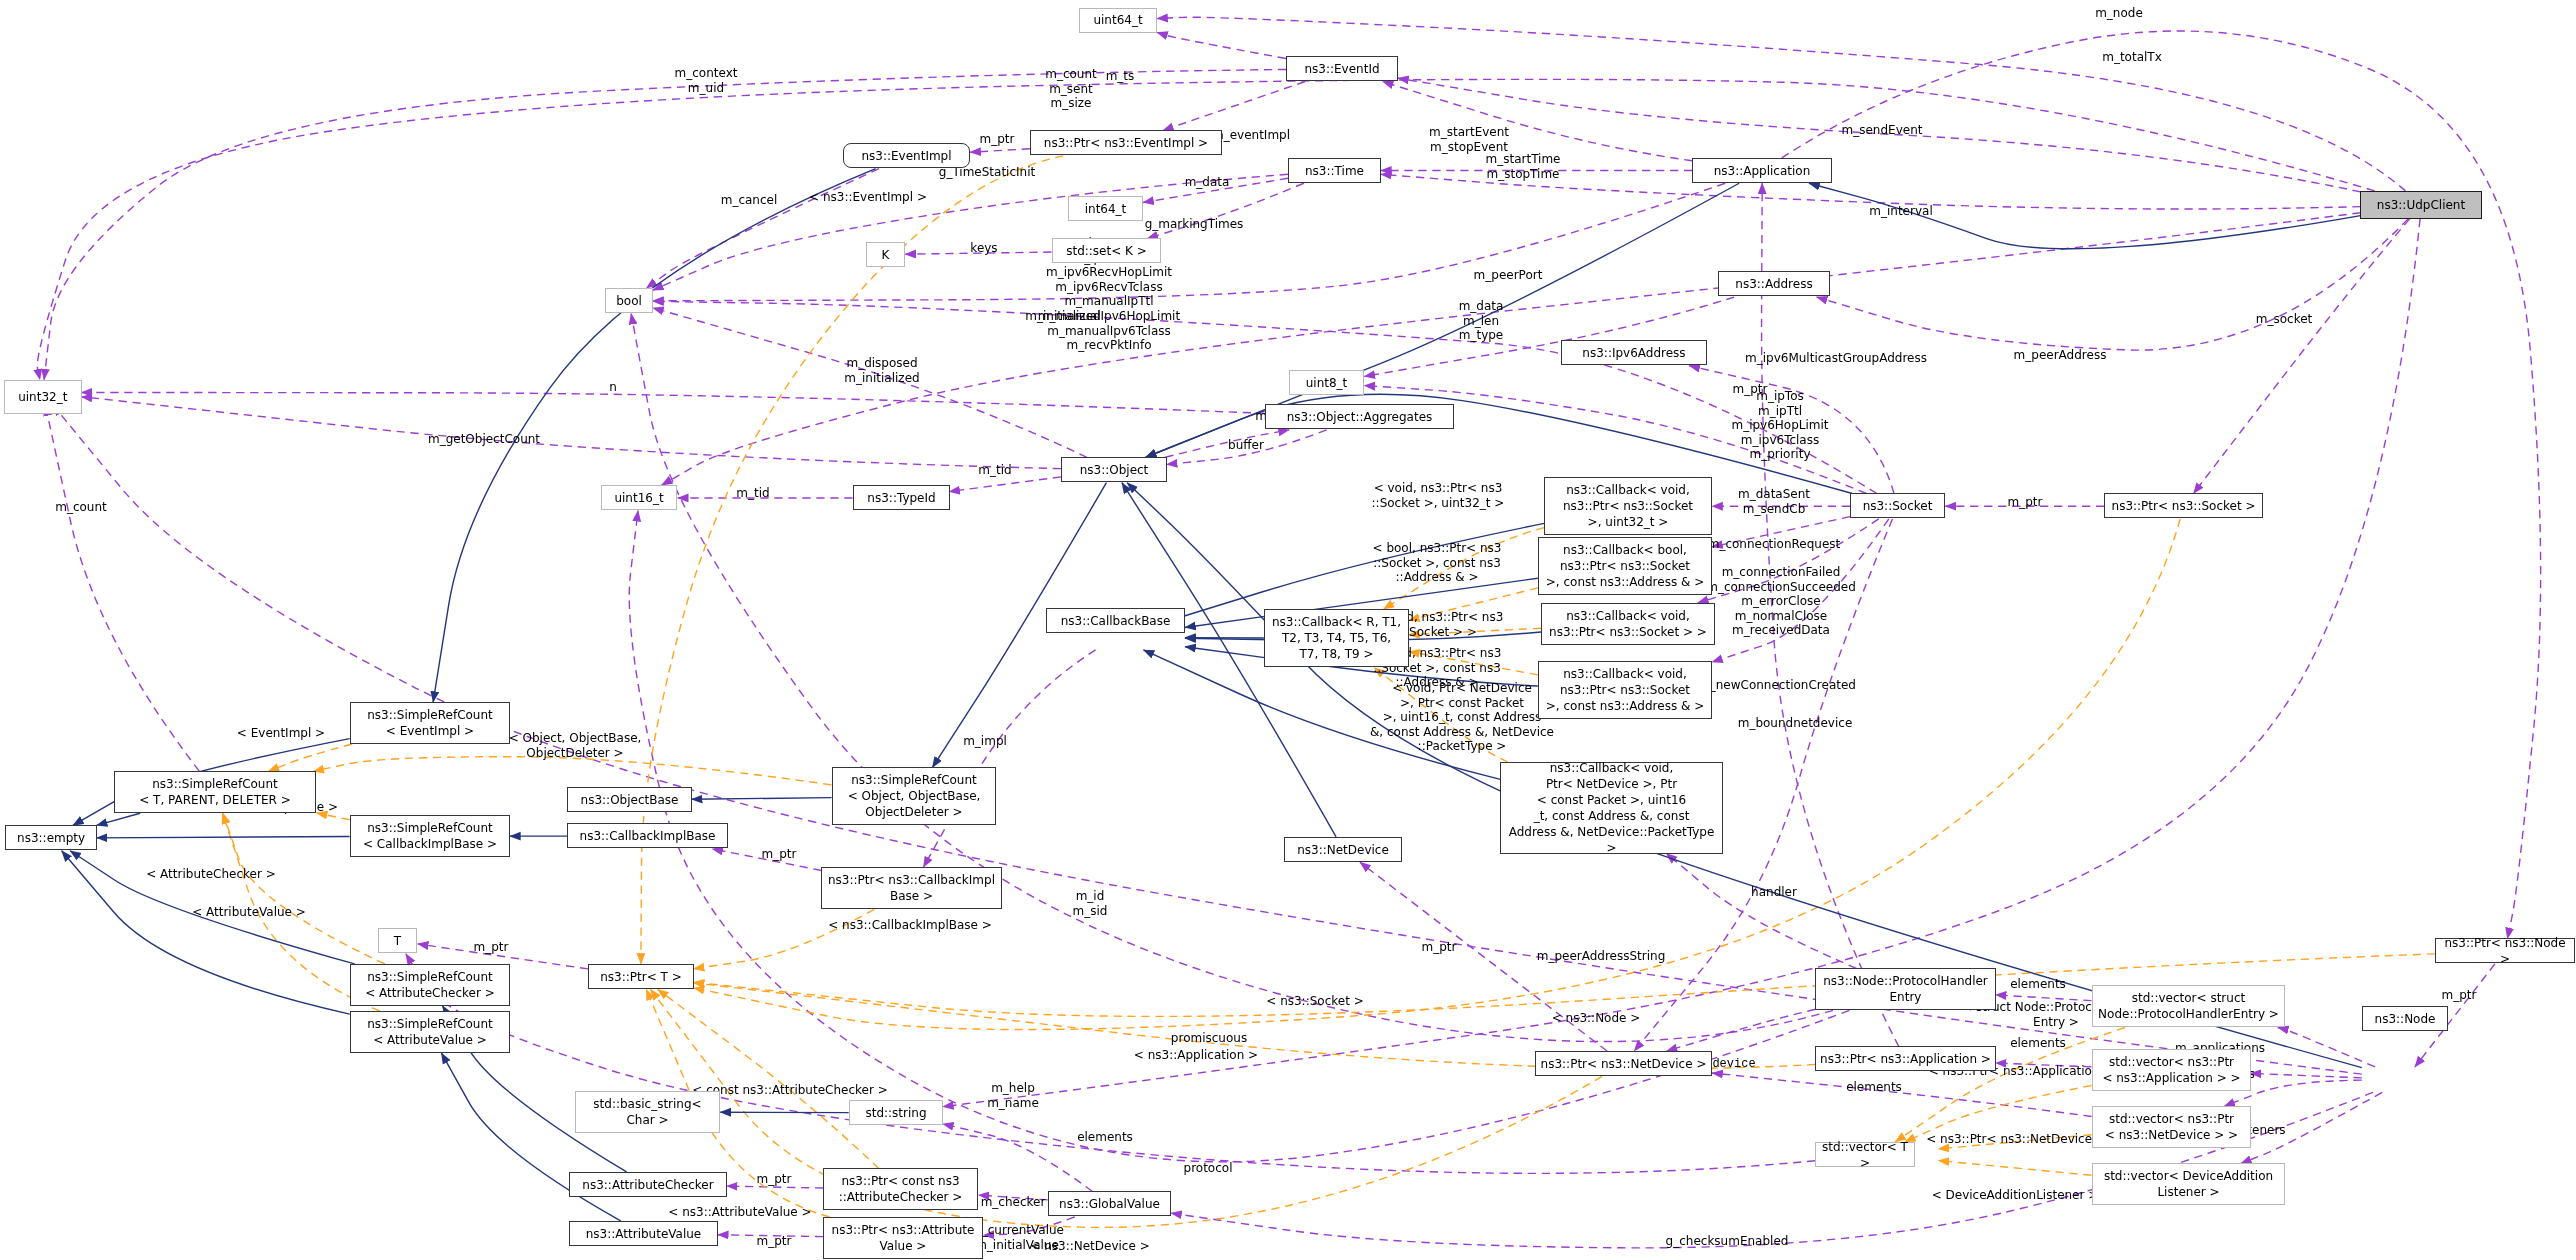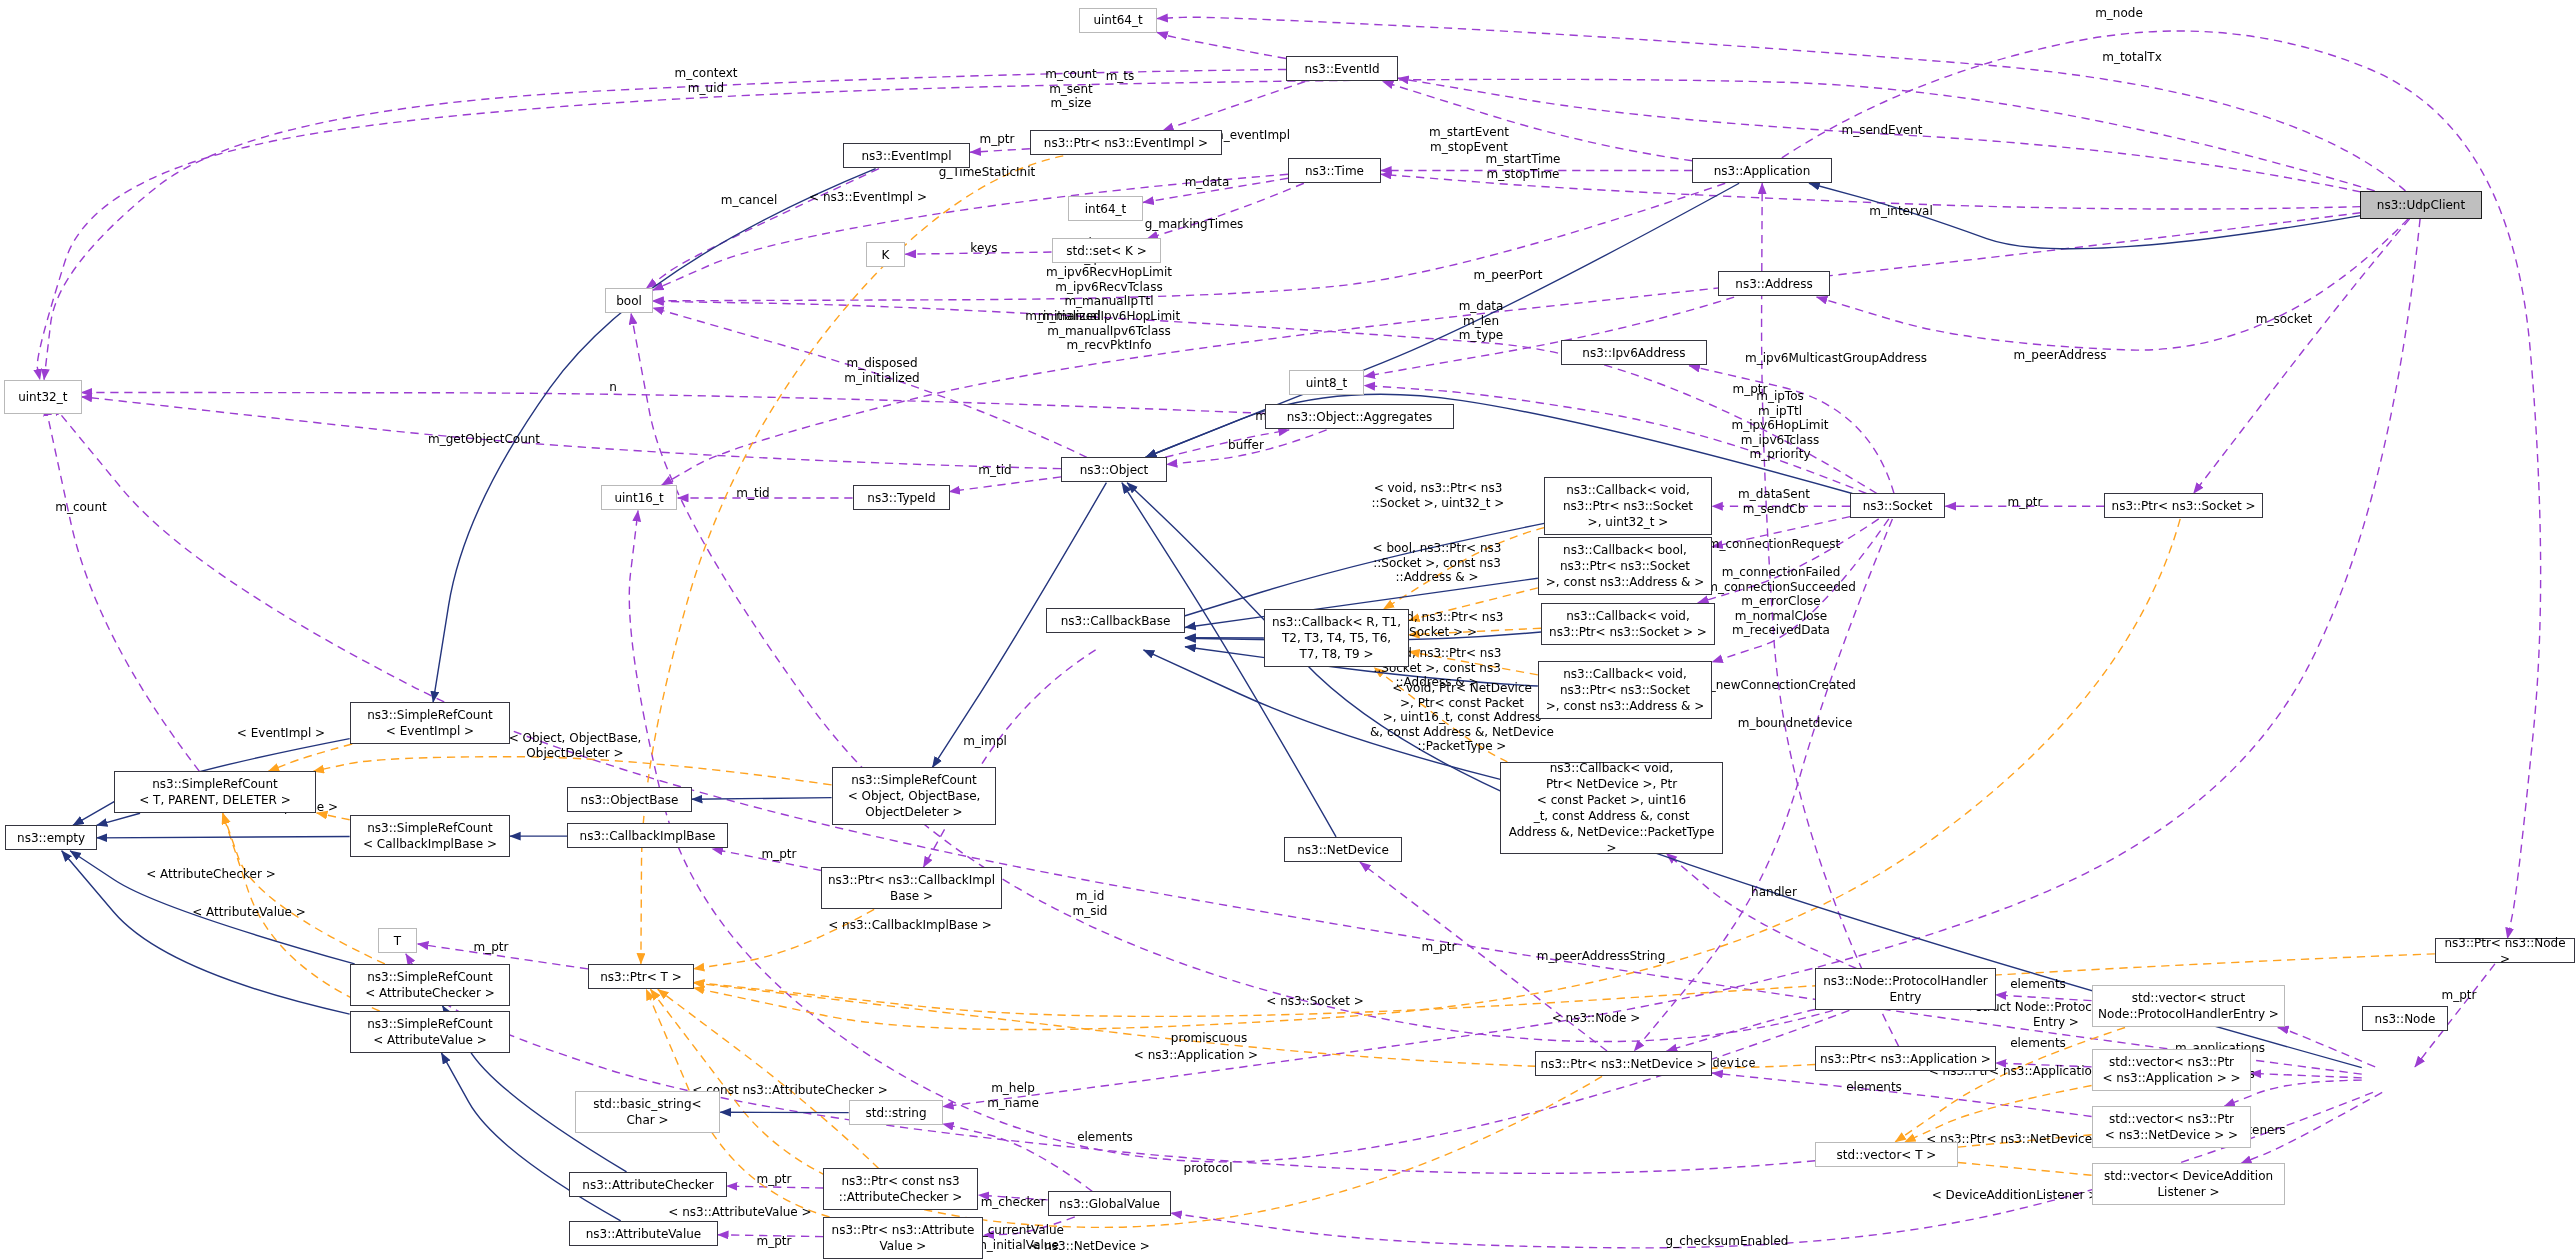--- a/index.html
+++ b/index.html
@@ -267,21 +267,21 @@
     <div class="edge-label" style="left: 249px; top: 912px;">&lt; AttributeValue &gt;</div>
     <div class="edge-label" style="left: 2056px; top: 1015px;">&lt; struct Node::ProtocolHandler
 Entry &gt;</div>
     <div class="edge-label" style="left: 2028px; top: 1071px;">&lt; ns3::Ptr&lt; ns3::Application &gt; &gt;</div>
     <div class="edge-label" style="left: 2023px; top: 1139px;">&lt; ns3::Ptr&lt; ns3::NetDevice &gt; &gt;</div>
     <div class="edge-label" style="left: 2015px; top: 1195px;">&lt; DeviceAdditionListener &gt;</div>
     <div class="edge-label" style="left: 1774px; top: 892px;">handler</div>
     <div class="node node-plain" title="uint64_t" style="left: 1079px; top: 7.6px; width: 78px; height: 25.4px;">uint64_t</div>
     <div class="node node-class" title="ns3::EventId" style="left: 1286px; top: 56px; width: 112px; height: 25.4px;">ns3::EventId</div>
     <div class="node node-class" title="ns3::Ptr&lt; ns3::EventImpl &gt;" style="left: 1030px; top: 130px; width: 192px; height: 25.4px;">ns3::Ptr&lt; ns3::EventImpl &gt;</div>
-    <div class="node node-class" title="ns3::EventImpl" style="left: 843px; top: 143px; width: 127px; height: 25.4px;">ns3::EventImpl</div>
+    <div class="node node-class" title="ns3::EventImpl" style="left: 843px; top: 143px; width: 127px; height: 25.4px; border-radius: 8px;">ns3::EventImpl</div>
     <div class="node node-class" title="ns3::Time" style="left: 1288px; top: 158px; width: 93px; height: 25.4px;">ns3::Time</div>
     <div class="node node-class" title="ns3::Application" style="left: 1692px; top: 158px; width: 140px; height: 25.4px;">ns3::Application</div>
     <div class="node node-plain" title="int64_t" style="left: 1068px; top: 196px; width: 75px; height: 25.4px;">int64_t</div>
     <div class="node node-plain" title="K" style="left: 866px; top: 242px; width: 39px; height: 25.4px;">K</div>
     <div class="node node-plain" title="std::set&lt; K &gt;" style="left: 1052px; top: 238px; width: 109px; height: 25.4px;">std::set&lt; K &gt;</div>
     <div class="node node-plain" title="bool" style="left: 605px; top: 288px; width: 48px; height: 25.4px;">bool</div>
     <div class="node node-class" title="ns3::Address" style="left: 1718px; top: 271px; width: 112px; height: 25.4px;">ns3::Address</div>
     <div class="node node-class" title="ns3::Ipv6Address" style="left: 1561px; top: 340px; width: 146px; height: 25.4px;">ns3::Ipv6Address</div>
     <div class="node node-plain" title="uint8_t" style="left: 1289px; top: 370px; width: 75px; height: 25.4px;">uint8_t</div>
     <div class="node node-plain" title="uint32_t" style="left: 3.8px; top: 380px; width: 78px; height: 34px;">uint32_t</div>
@@ -333,21 +333,21 @@
     <div class="node node-plain" title="std::vector&lt; struct Node::ProtocolHandlerEntry &gt;" style="left: 2092px; top: 985px; width: 193px; height: 42px;">std::vector&lt; struct
 Node::ProtocolHandlerEntry &gt;</div>
     <div class="node node-class" title="ns3::Ptr&lt; ns3::Node &gt;" style="left: 2435px; top: 938px; width: 140px; height: 25.4px;">ns3::Ptr&lt; ns3::Node &gt;</div>
     <div class="node node-class" title="ns3::Node" style="left: 2362px; top: 1006px; width: 86px; height: 25.4px;">ns3::Node</div>
     <div class="node node-class" title="ns3::Ptr&lt; ns3::Application &gt;" style="left: 1815px; top: 1046px; width: 181px; height: 25.4px;">ns3::Ptr&lt; ns3::Application &gt;</div>
     <div class="node node-plain" title="std::vector&lt; ns3::Ptr &lt; ns3::Application &gt; &gt;" style="left: 2092px; top: 1049px; width: 159px; height: 42px;">std::vector&lt; ns3::Ptr
 &lt; ns3::Application &gt; &gt;</div>
     <div class="node node-class" title="ns3::Ptr&lt; ns3::NetDevice &gt;" style="left: 1535px; top: 1051px; width: 177px; height: 25.4px;">ns3::Ptr&lt; ns3::NetDevice &gt;</div>
     <div class="node node-plain" title="std::vector&lt; ns3::Ptr &lt; ns3::NetDevice &gt; &gt;" style="left: 2092px; top: 1106px; width: 159px; height: 42px;">std::vector&lt; ns3::Ptr
 &lt; ns3::NetDevice &gt; &gt;</div>
-    <div class="node node-plain" title="std::vector&lt; T &gt;" style="left: 1815px; top: 1142px; width: 143px; height: 25.4px;">std::vector&lt; T &gt;</div>
+    <div class="node node-plain" title="std::vector&lt; T &gt;" style="left: 1815px; top: 1142px; width: 100px; height: 25.4px;">std::vector&lt; T &gt;</div>
     <div class="node node-plain" title="std::vector&lt; DeviceAddition Listener &gt;" style="left: 2092px; top: 1163px; width: 193px; height: 42px;">std::vector&lt; DeviceAddition
 Listener &gt;</div>
     <div class="node node-plain" title="std::basic_string&lt; Char &gt;" style="left: 575px; top: 1091px; width: 145px; height: 42px;">std::basic_string&lt;
 Char &gt;</div>
     <div class="node node-plain" title="std::string" style="left: 849px; top: 1100px; width: 94px; height: 25.4px;">std::string</div>
     <div class="node node-class" title="ns3::AttributeChecker" style="left: 569px; top: 1172px; width: 158px; height: 25.4px;">ns3::AttributeChecker</div>
     <div class="node node-class" title="ns3::Ptr&lt; const ns3 ::AttributeChecker &gt;" style="left: 823px; top: 1168px; width: 155px; height: 42px;">ns3::Ptr&lt; const ns3
 ::AttributeChecker &gt;</div>
     <div class="node node-class" title="ns3::GlobalValue" style="left: 1048px; top: 1191px; width: 123px; height: 25.4px;">ns3::GlobalValue</div>
     <div class="node node-class" title="ns3::AttributeValue" style="left: 569px; top: 1221px; width: 149px; height: 25.4px;">ns3::AttributeValue</div>

